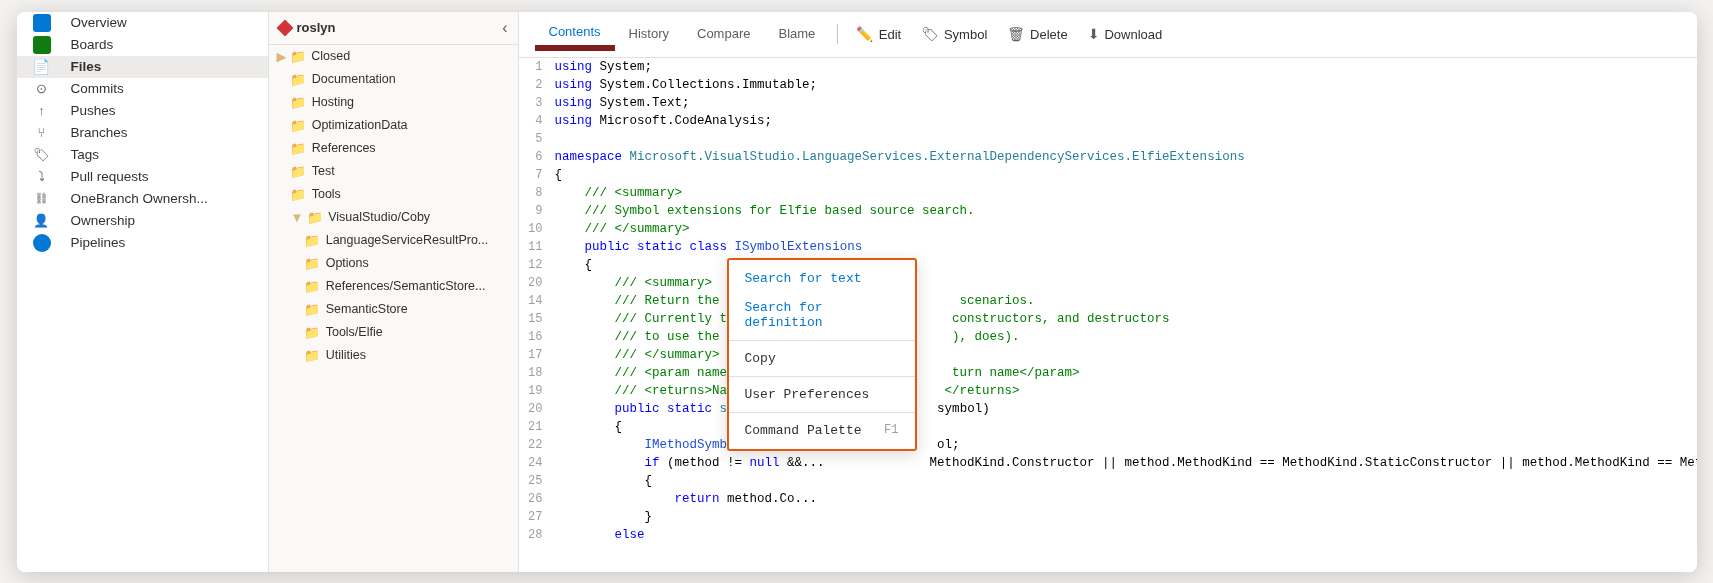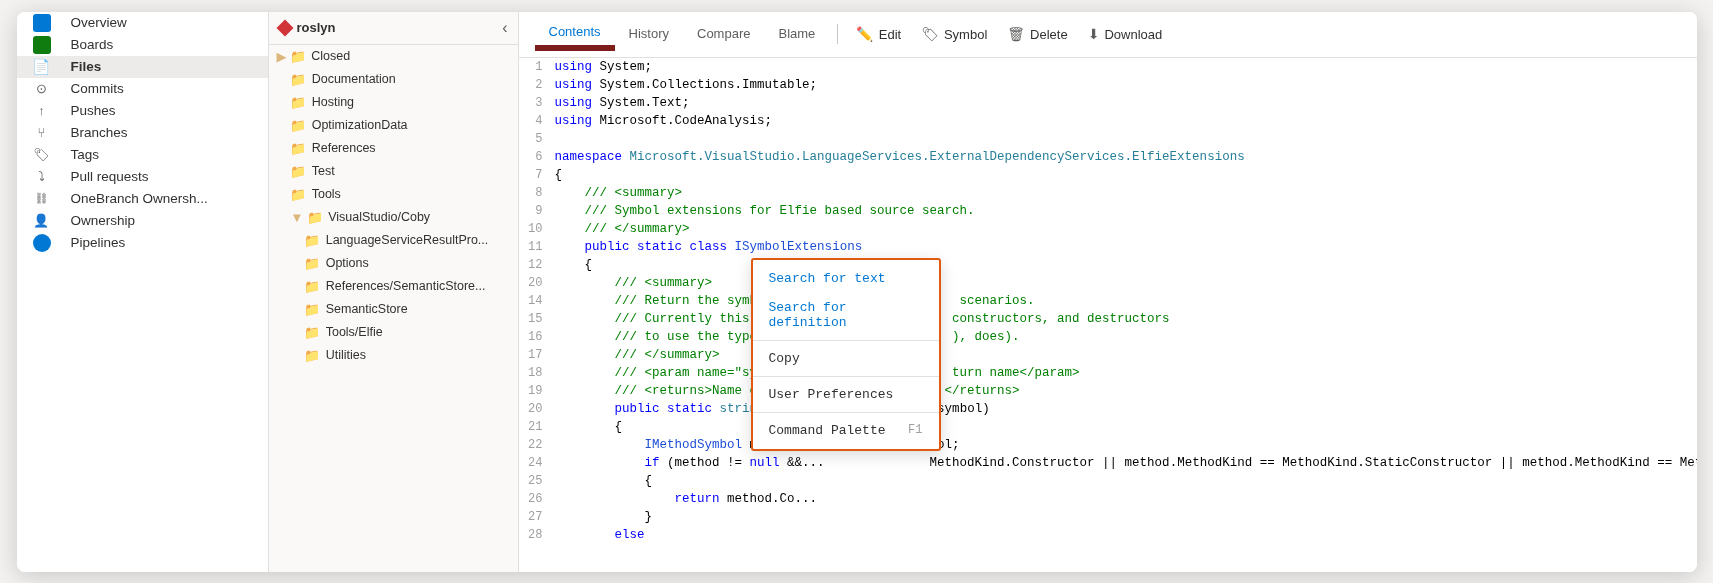--- a/index.html
+++ b/index.html
@@ -204,21 +204,21 @@
     }
     .kw { color: #0000ff; }
     .kw2 { color: #267f99; }
     .cm { color: #008000; }
     .ns { color: #267f99; }
     .cls { color: #1d4ed8; }
 
     
     .context-menu {
       position: absolute;
-      left: 232px;
+      left: 208px;
       top: 200px;
       background: #fff;
       border: 2px solid #e05b10;
       border-radius: 3px;
       box-shadow: 0 4px 16px rgba(0,0,0,0.15);
       width: 190px;
       z-index: 100;
       padding: 4px 0;
     }
     .ctx-item {

